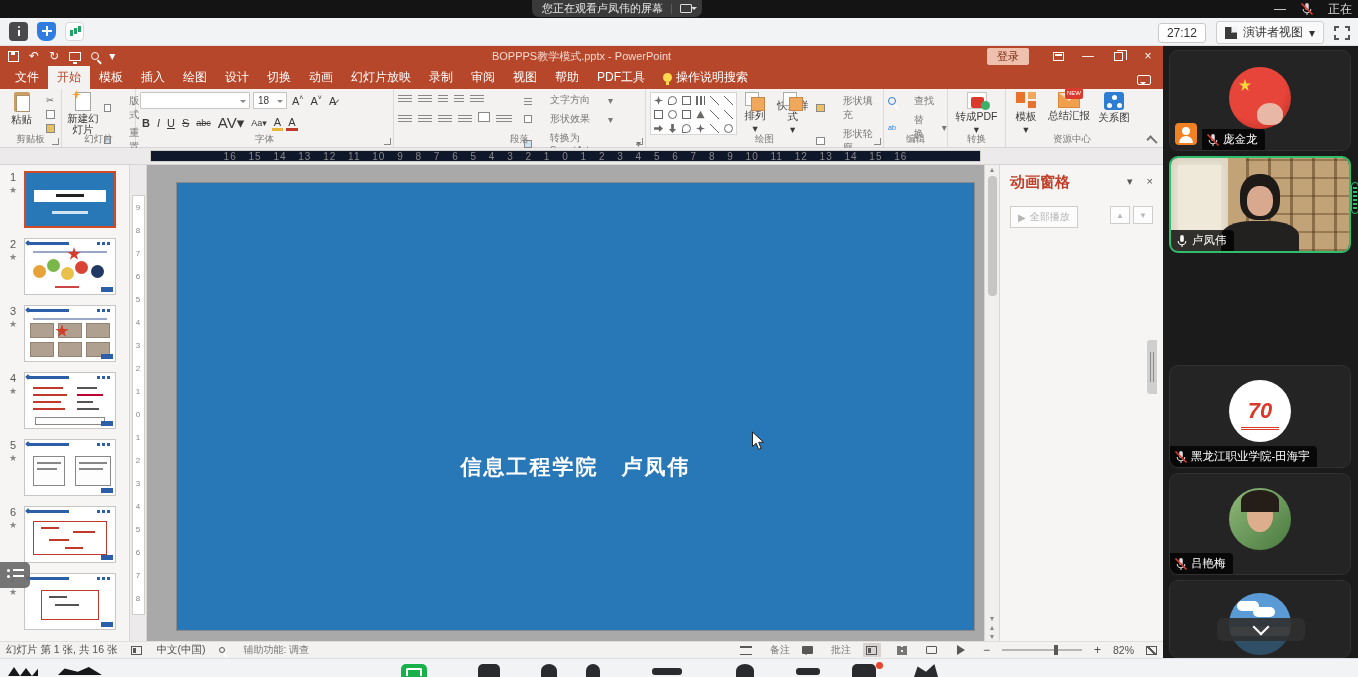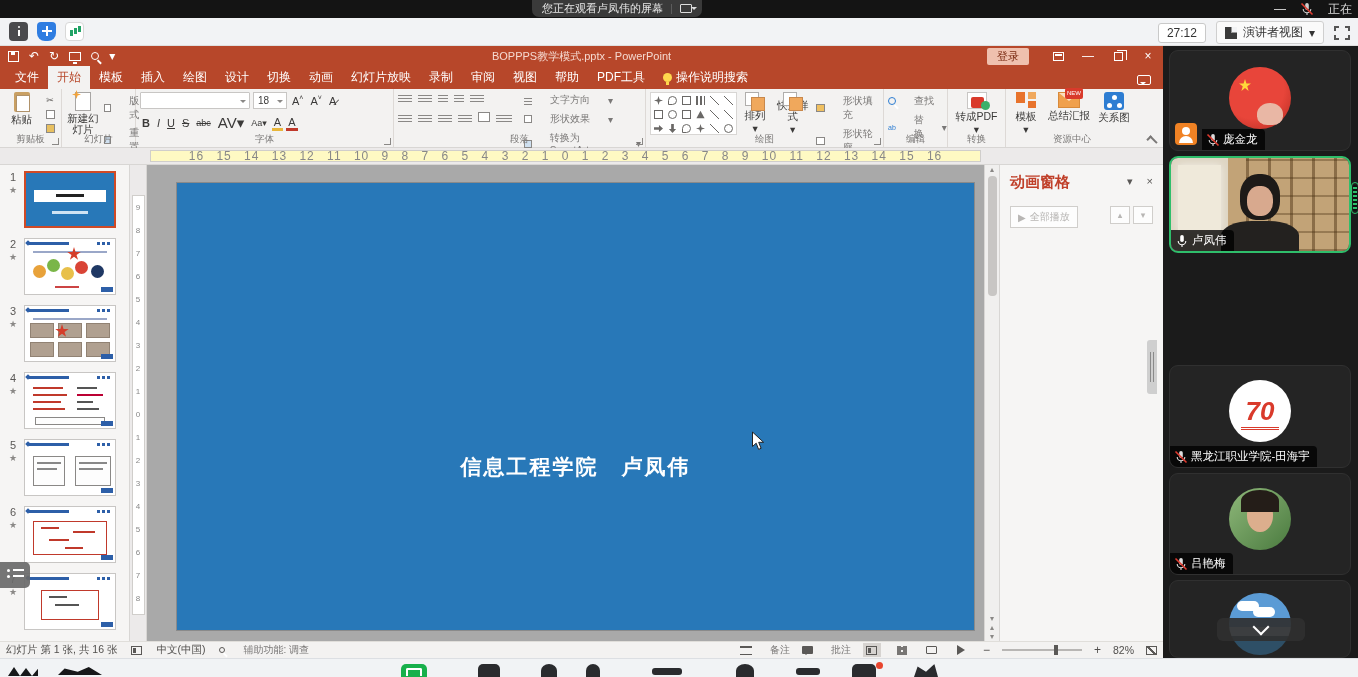--- a/index.html
+++ b/index.html
@@ -105,22 +105,22 @@
   .ic-tpl::after { content:""; position:absolute; right:0; top:0; width:8px; height:7px; background:#f0a85c; box-shadow:0 9px 0 #e8732c, -0px 0 0 #0000; }
   .ic-env { width:22px; height:16px; background:#f0a04c; border:1px solid #d88a3a; position:relative; }
   .ic-env::before { content:""; position:absolute; left:0; top:0; border-left:10px solid transparent; border-right:10px solid transparent; border-top:8px solid #fadfc0; }
   .newtag { position:absolute; right:-4px; top:-5px; background:#d93a2b; color:#fff; font-size:6px; padding:0 2px; border-radius:2px; }
   .ic-net { width:20px; height:18px; background:#2d7dd2; border-radius:3px; position:relative; }
   .ic-net::before { content:""; position:absolute; left:8px; top:3px; width:5px; height:5px; background:#fff; border-radius:50%; box-shadow:-5px 8px 0 #fff, 5px 8px 0 #fff; }
   .collapse { position:absolute; right:6px; bottom:3px; width:10px; height:6px; border-left:2px solid #7a7877; border-top:2px solid #7a7877; transform:rotate(45deg); }
 
   
   .rulrow { height:17px; background:#eceaea; position:relative; border-bottom:1px solid #d8d6d4; }
-  .hruler { position:absolute; left:150px; right:182px; top:2px; bottom:2px; background:#fef9c3; border:1px solid #d0cecb;
-    font-size:12px; color:#888; display:flex; align-items:center; justify-content:center; letter-spacing:1px; word-spacing:8px; overflow:hidden; white-space:nowrap; }
+  .hruler { position:absolute; left:150px; right:182px; top:2px; bottom:2px; background:#0f172a; border:1px solid #d0cecb;
+    font-size:10px; color:#888; display:flex; align-items:center; justify-content:center; letter-spacing:1px; word-spacing:8px; overflow:hidden; white-space:nowrap; }
 
   
   .pbody { position:relative; height:476px; display:flex; }
   .thumbs { width:130px; background:#f6f5f4; border-right:1px solid #d8d6d4; position:relative; overflow:hidden; padding-top:6px; }
   .th { display:flex; margin:0 0 10px 2px; }
   .th .nc { width:22px; text-align:center; color:#5a5856; font-size:11px; line-height:13px; }
   .th .nc .st { color:#8a8886; font-size:9px; }
   .thbox { width:92px; height:57px; background:#fff; border:1px solid #c8c6c4; position:relative; overflow:hidden; }
   .th.sel .thbox { border:2px solid #d04a26; }
   .mline { position:absolute; height:2px; background:#9aa7c8; }
@@ -198,21 +198,21 @@
   .video2 .shelf { position:absolute; left:42%; top:0; right:0; bottom:0;
     background:repeating-linear-gradient(90deg,rgba(70,45,15,.45) 0 3px,rgba(0,0,0,0) 3px 22px),repeating-linear-gradient(0deg,rgba(70,45,15,.35) 0 2px,rgba(0,0,0,0) 2px 18px); }
   .video2 .win { position:absolute; left:4%; top:8%; width:24%; height:70%; background:#efe9da; box-shadow:0 0 8px rgba(255,255,255,.6); }
   .video2 .head { position:absolute; left:50%; top:16px; transform:translateX(-50%); width:40px; height:46px; background:#1d1a18; border-radius:45% 45% 40% 40%; }
   .video2 .face { position:absolute; left:50%; top:28px; transform:translateX(-50%); width:26px; height:30px; background:#d8a98e; border-radius:45%; }
   .video2 .body { position:absolute; left:50%; bottom:-6px; transform:translateX(-50%); width:78px; height:36px; background:#23211f; border-radius:40% 40% 0 0; }
   .av3 { width:62px; height:62px; top:14px; background:#cfe6f2; }
   .av3::before { content:""; position:absolute; left:26px; top:8px; width:26px; height:34px; background:#2b9bd7; border-radius:50% 50% 45% 45%; }
   .av3::after { content:""; position:absolute; left:14px; top:24px; width:8px; height:26px; background:#c8b49a; border-radius:3px; }
   .av4 { width:62px; height:62px; top:14px; background:#fff; display:flex; align-items:center; justify-content:center; }
-  .av4 .seventy { color:#d93a2b; font-size:26px; font-weight:bold; font-style:italic; }
+  .av4 .seventy { color:#d93a2b; font-size:22px; font-weight:bold; font-style:italic; }
   .av4 .redline { position:absolute; left:12px; bottom:12px; width:38px; height:5px; background:repeating-linear-gradient(0deg,#d93a2b 0 1px,transparent 1px 2.5px); }
   .av5 { width:62px; height:62px; top:14px; background:linear-gradient(135deg,#8fb87a,#4a7a3f); }
   .av5::before { content:""; position:absolute; left:18px; top:10px; width:26px; height:34px; background:#dcae8d; border-radius:48%; }
   .av5::after { content:""; position:absolute; left:12px; top:2px; width:38px; height:22px; background:#241d18; border-radius:50% 50% 0 0; }
   .av6 { width:62px; height:62px; top:12px; background:linear-gradient(#5b9bd5 0 55%, #cfe6f4 55% 70%, #2e4f66 70% 100%); }
   .av6::before { content:""; position:absolute; left:8px; top:8px; width:22px; height:10px; background:#fff; border-radius:8px; box-shadow:16px 6px 0 #fff; }
   .meter { position:absolute; right:-1px; top:136px; width:8px; height:32px; background:#0e0e0e; border:1px solid #2fbe6b; border-radius:4px;
     background-image:repeating-linear-gradient(0deg,#2fbe6b 0 2px,transparent 2px 4px); background-clip:content-box; padding:2px 1px; }
   .morebtn { position:absolute; left:50%; transform:translateX(-50%); top:572px; width:88px; height:23px; background:rgba(48,48,48,.92); border-radius:6px; display:flex; align-items:center; justify-content:center; }
   .chev { width:12px; height:12px; border-left:2.5px solid #fff; border-bottom:2.5px solid #fff; transform:rotate(-45deg); margin-top:-5px; }

